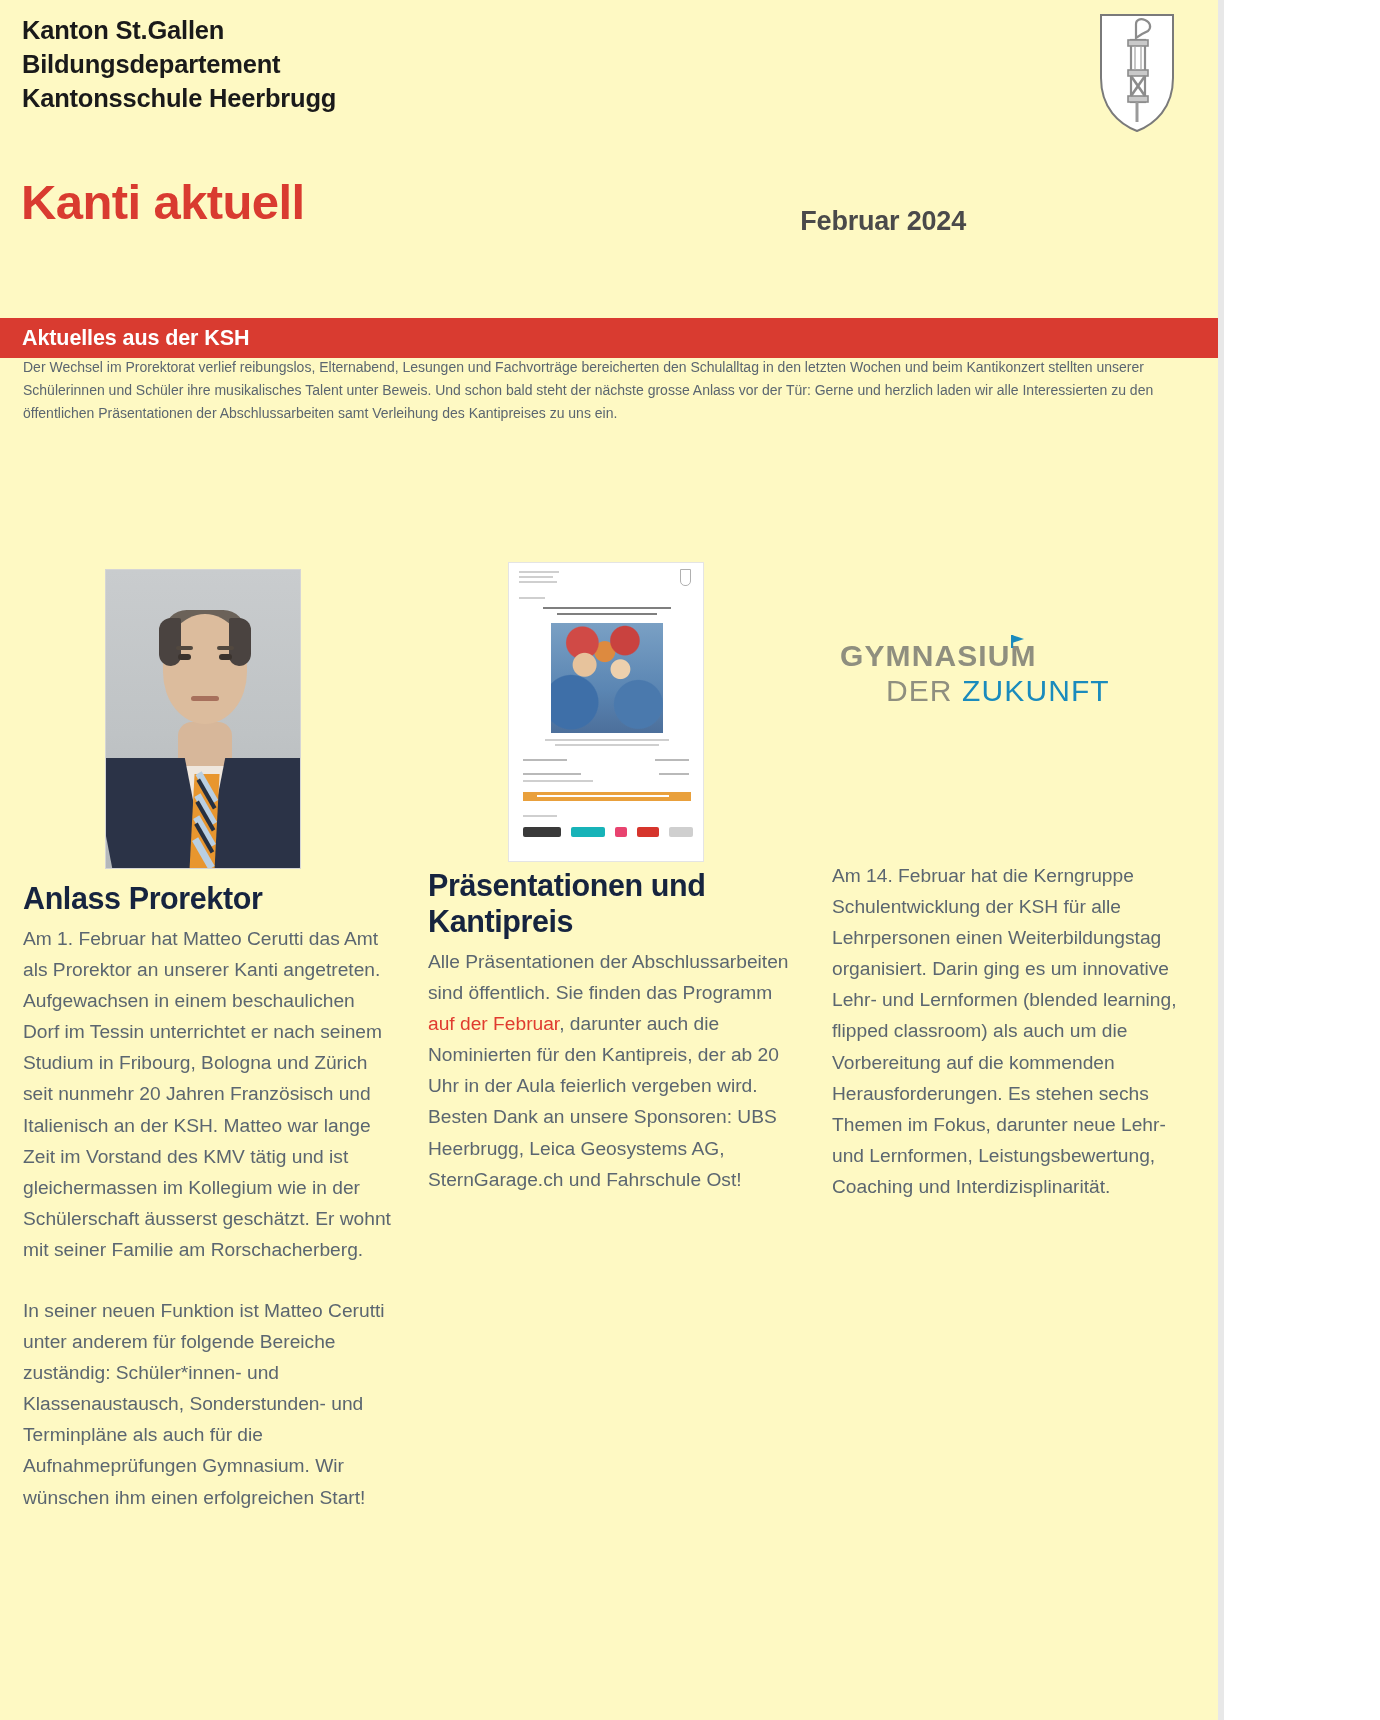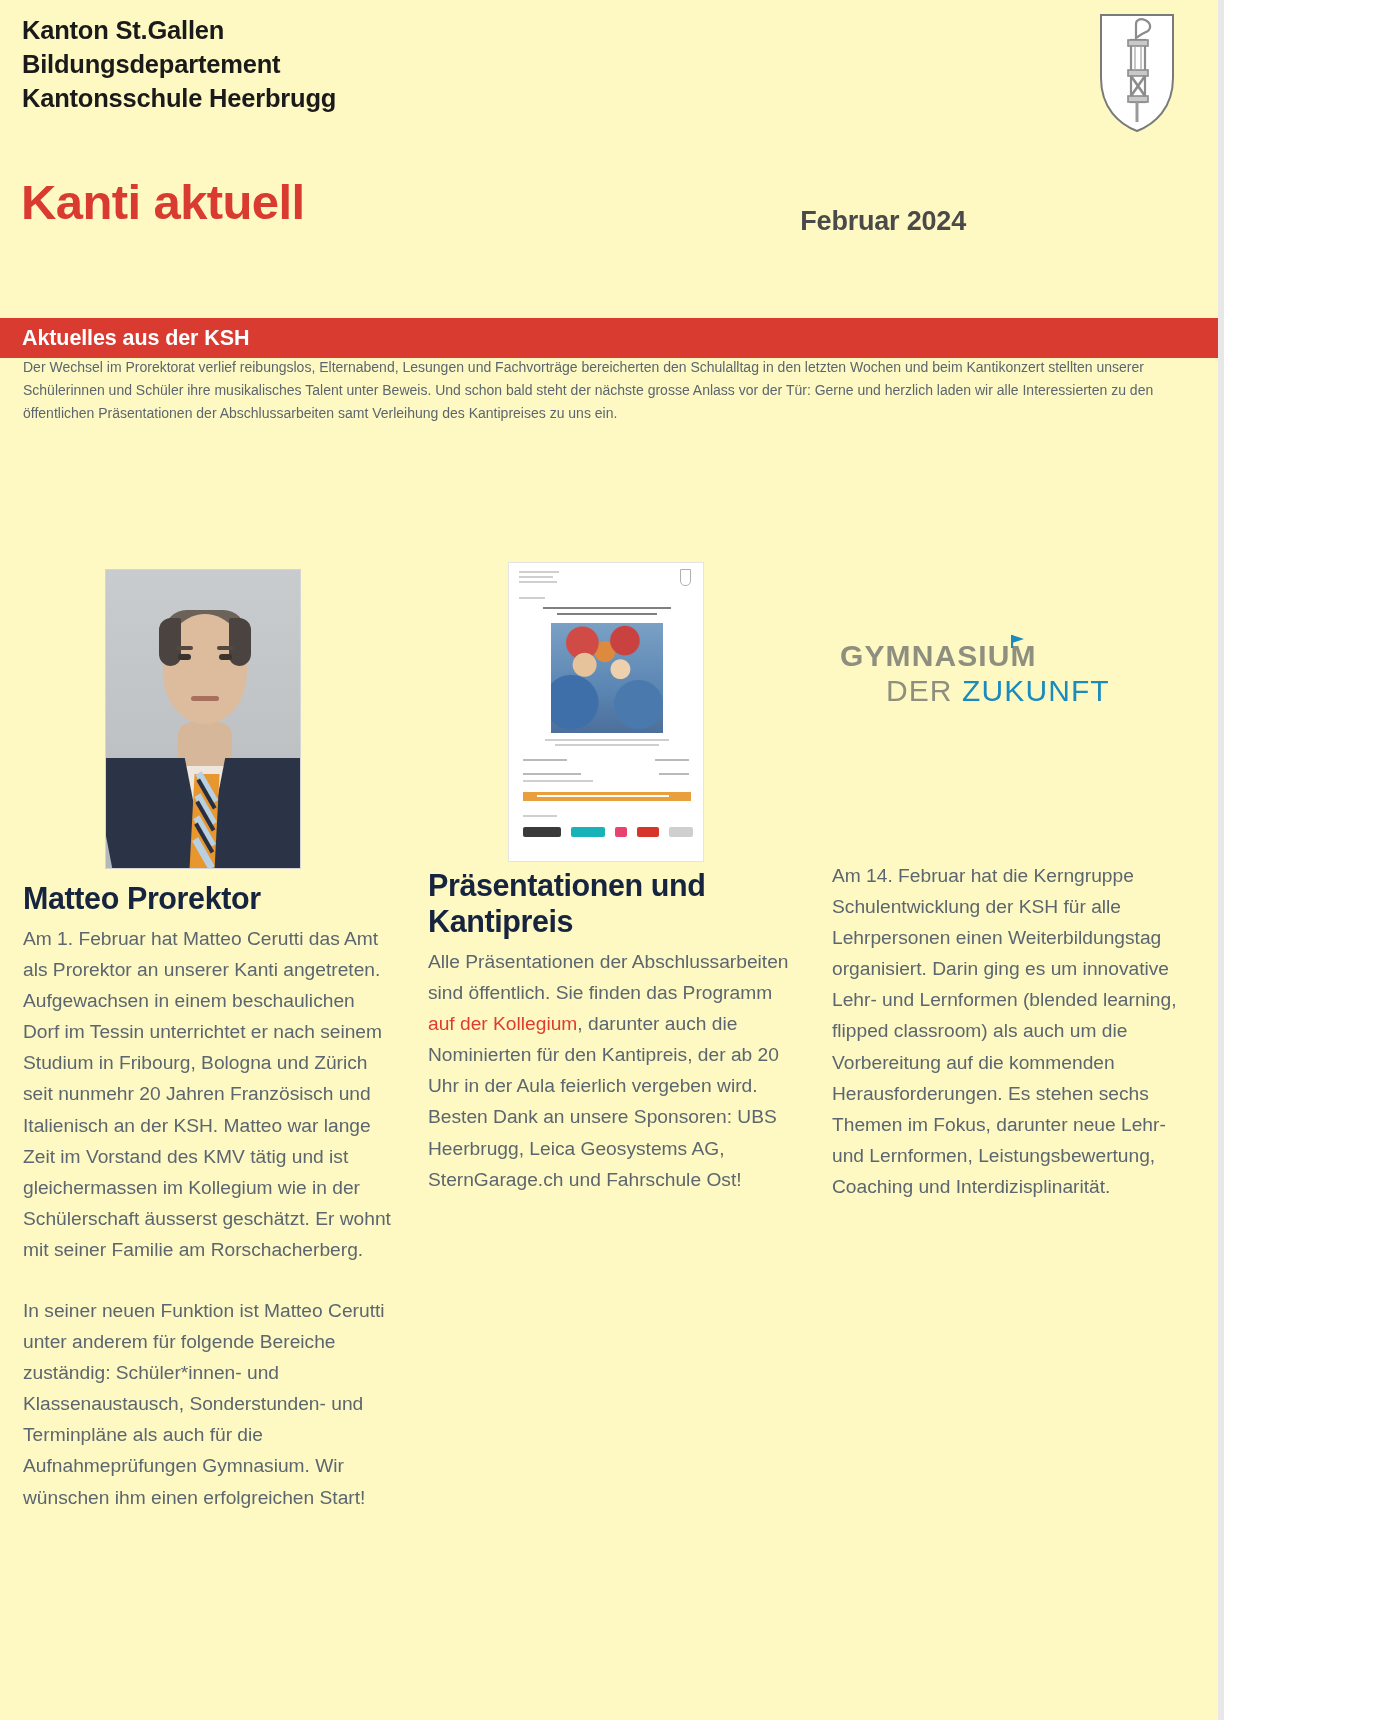--- a/index.html
+++ b/index.html
@@ -271,21 +271,21 @@
             <div class="p-tie-s" style="top:10px"></div>
             <div class="p-tie-s2" style="top:18px"></div>
             <div class="p-tie-s" style="top:32px"></div>
             <div class="p-tie-s2" style="top:40px"></div>
             <div class="p-tie-s" style="top:54px"></div>
             <div class="p-tie-s2" style="top:62px"></div>
             <div class="p-tie-s" style="top:76px"></div>
           </div>
         </div>
       </div>
-      <h2 class="col-h">Matteo Prorektor</h2>
+      <h2 class="col-h">Anlass Prorektor</h2>
       <p class="col-p">Am 1. Februar hat Matteo Cerutti das Amt als Prorektor an unserer Kanti angetreten. Aufgewachsen in einem beschaulichen Dorf im Tessin unterrichtet er nach seinem Studium in Fribourg, Bologna und Zürich seit nunmehr 20 Jahren Französisch und Italienisch an der KSH. Matteo war lange Zeit im Vorstand des KMV tätig und ist gleichermassen im Kollegium wie in der Schülerschaft äusserst geschätzt. Er wohnt mit seiner Familie am Rorschacherberg.</p>
       <p class="col-p">In seiner neuen Funktion ist Matteo Cerutti unter anderem für folgende Bereiche zuständig: Schüler*innen- und Klassenaustausch, Sonderstunden- und Terminpläne als auch für die Aufnahmeprüfungen Gymnasium. Wir wünschen ihm einen erfolgreichen Start!</p>
     </div>
 
     <div class="col col-2">
       <div class="media">
         <div class="poster">
           <div class="po-tiny" style="left:10px; top:8px; width:40px;"></div>
           <div class="po-tiny" style="left:10px; top:13px; width:34px;"></div>
           <div class="po-tiny" style="left:10px; top:18px; width:38px;"></div>
@@ -307,21 +307,21 @@
           <div class="po-logos">
             <div class="po-logo" style="left:0; width:38px; background:#3a3a3a;"></div>
             <div class="po-logo" style="left:48px; width:34px; background:#17b3b8;"></div>
             <div class="po-logo" style="left:92px; width:12px; background:#e8436f;"></div>
             <div class="po-logo" style="left:114px; width:22px; background:#d6352c;"></div>
             <div class="po-logo" style="left:146px; width:24px; background:#cfcfcf;"></div>
           </div>
         </div>
       </div>
       <h2 class="col-h two-line">Präsentationen und Kantipreis</h2>
-      <p class="col-p"><span>Alle Präsentationen der Abschlussarbeiten sind öffentlich. Sie finden das Programm </span><span class="lnk">auf der Kollegium</span><span>, darunter auch die Nominierten für den Kantipreis, der ab 20 Uhr in der Aula feierlich vergeben wird. Besten Dank an unsere Sponsoren: UBS Heerbrugg, Leica Geosystems AG, SternGarage.ch und Fahrschule Ost!</span></p>
+      <p class="col-p"><span>Alle Präsentationen der Abschlussarbeiten sind öffentlich. Sie finden das Programm </span><span class="lnk">auf der Februar</span><span>, darunter auch die Nominierten für den Kantipreis, der ab 20 Uhr in der Aula feierlich vergeben wird. Besten Dank an unsere Sponsoren: UBS Heerbrugg, Leica Geosystems AG, SternGarage.ch und Fahrschule Ost!</span></p>
     </div>
 
     <div class="col col-3">
       <div class="media">
         <div class="gdz">
           <div class="gdz-inner">
             <div class="gdz-l1" style="position:relative;">
               <span>GYMNASIUM</span>
               <span class="gdz-flag">
                 <svg viewBox="0 0 14 13" width="14" height="13" aria-hidden="true">

